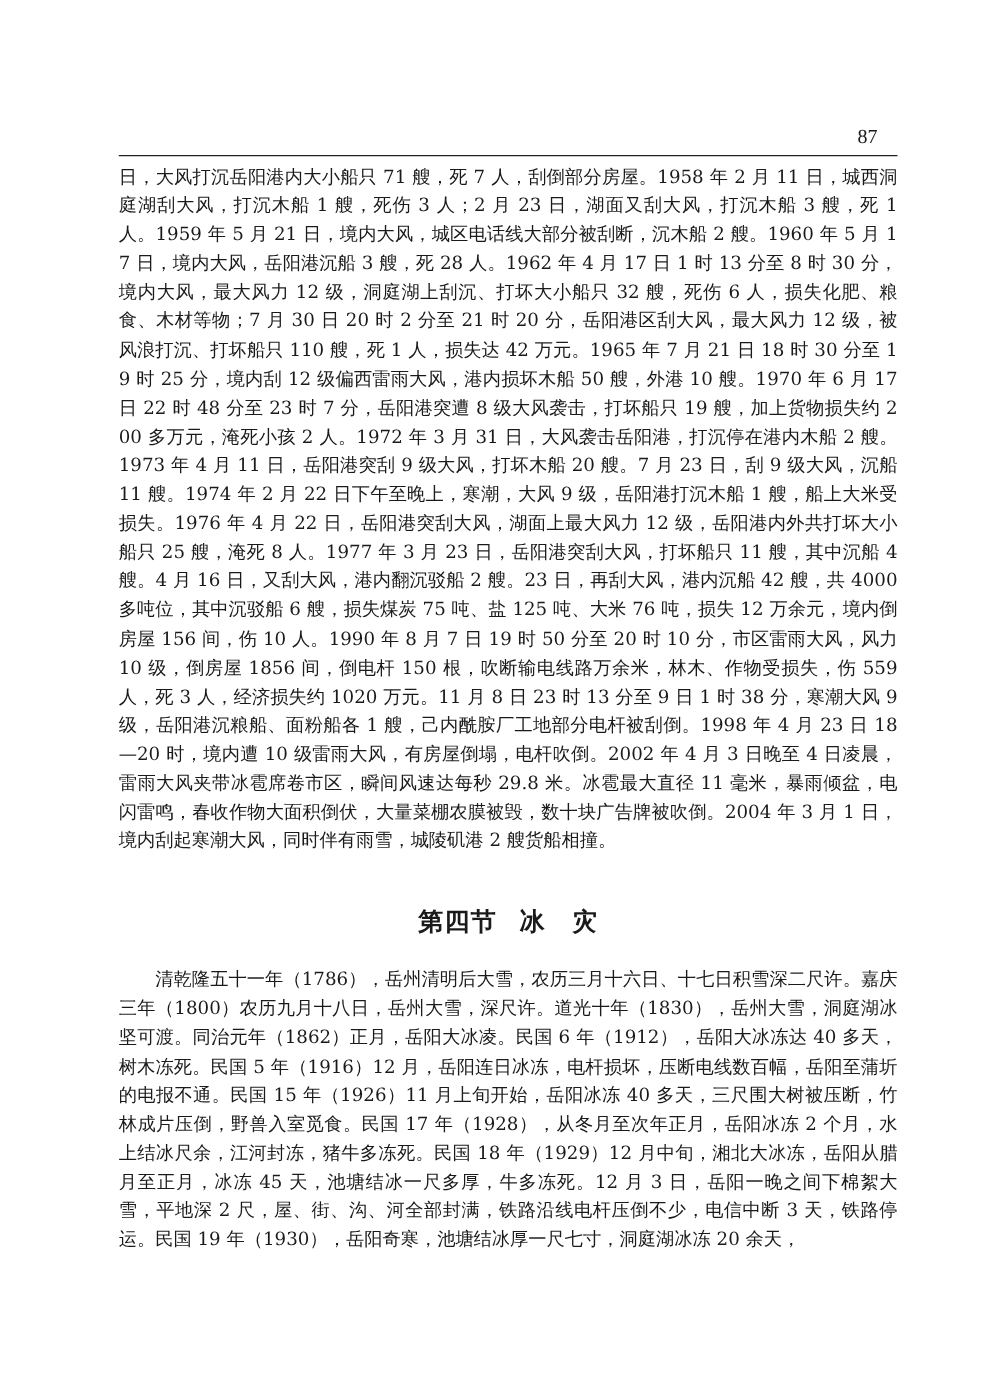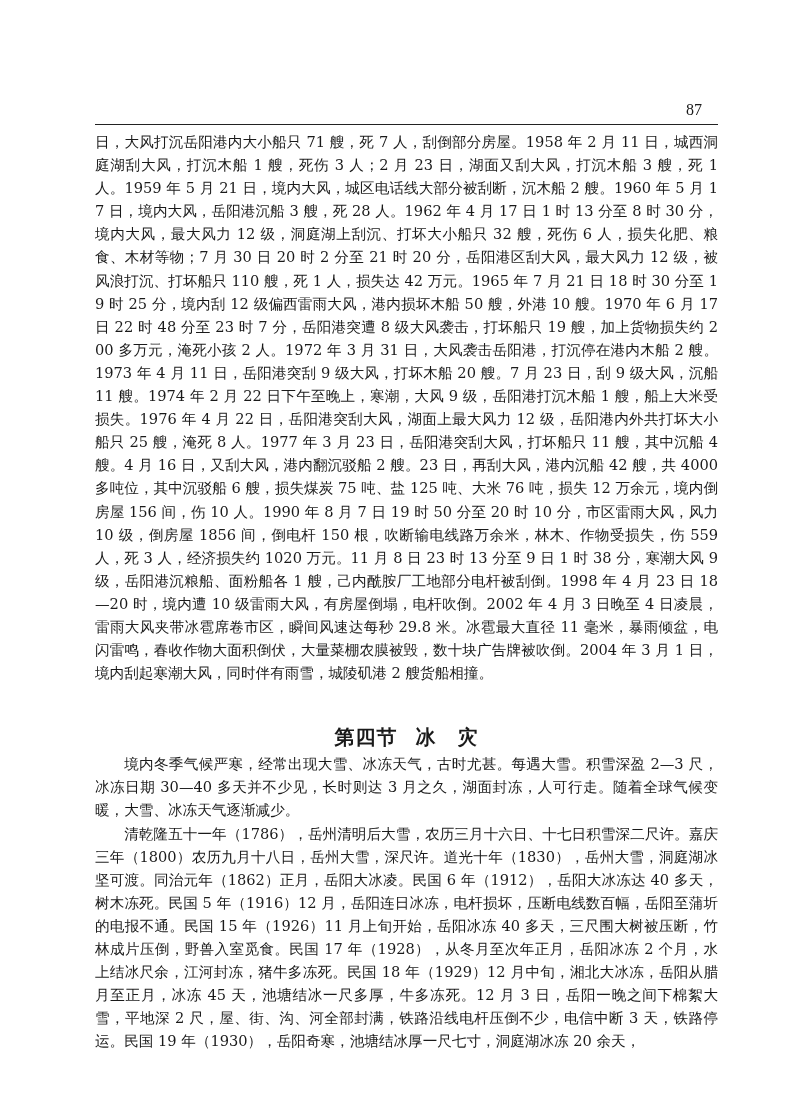--- a/index.html
+++ b/index.html
@@ -10,34 +10,33 @@
                    font-family: "DejaVu Sans", sans-serif; font-weight: bold; font-size: 14px;
                    letter-spacing: 1px; line-height: 20px; }
   .page-number { position: absolute; right: 16px; top: 0; font-family: "Liberation Serif", serif;
                  font-size: 16px; line-height: 20px; }
   .header-rule { position: absolute; left: 95px; top: 124px; width: 623px; height: 0;
                  border-top: 1.3px solid #222; }
   .body { position: absolute; left: 95px; top: 130px; width: 623px; }
   .para { margin: 0; font-size: 14.6px; line-height: 23.1px; text-align: justify;
           text-justify: inter-character; word-break: break-all; }
   .para.indent { text-indent: 2em; }
-  .section-title { margin: 38px 0 0 0; text-align: center; font-family: "DejaVu Sans", sans-serif;
+  .section-title { margin: 38px 0 20px 0; text-align: center; font-family: "DejaVu Sans", sans-serif;
                    font-weight: bold; font-size: 20px; line-height: 30px; letter-spacing: 1px; }
   .section-title .gap { display: inline-block; width: 18px; }
 </style>
 </head>
 <body>
 
 <div class="page-header">
   <div class="page-number">87</div>
 </div>
 <div class="header-rule"></div>
 
 <div class="body">
   <p class="para">日，大风打沉岳阳港内大小船只 71 艘，死 7 人，刮倒部分房屋。1958 年 2 月 11 日，城西洞庭湖刮大风，打沉木船 1 艘，死伤 3 人；2 月 23 日，湖面又刮大风，打沉木船 3 艘，死 1 人。1959 年 5 月 21 日，境内大风，城区电话线大部分被刮断，沉木船 2 艘。1960 年 5 月 17 日，境内大风，岳阳港沉船 3 艘，死 28 人。1962 年 4 月 17 日 1 时 13 分至 8 时 30 分，境内大风，最大风力 12 级，洞庭湖上刮沉、打坏大小船只 32 艘，死伤 6 人，损失化肥、粮食、木材等物；7 月 30 日 20 时 2 分至 21 时 20 分，岳阳港区刮大风，最大风力 12 级，被风浪打沉、打坏船只 110 艘，死 1 人，损失达 42 万元。1965 年 7 月 21 日 18 时 30 分至 19 时 25 分，境内刮 12 级偏西雷雨大风，港内损坏木船 50 艘，外港 10 艘。1970 年 6 月 17 日 22 时 48 分至 23 时 7 分，岳阳港突遭 8 级大风袭击，打坏船只 19 艘，加上货物损失约 200 多万元，淹死小孩 2 人。1972 年 3 月 31 日，大风袭击岳阳港，打沉停在港内木船 2 艘。1973 年 4 月 11 日，岳阳港突刮 9 级大风，打坏木船 20 艘。7 月 23 日，刮 9 级大风，沉船 11 艘。1974 年 2 月 22 日下午至晚上，寒潮，大风 9 级，岳阳港打沉木船 1 艘，船上大米受损失。1976 年 4 月 22 日，岳阳港突刮大风，湖面上最大风力 12 级，岳阳港内外共打坏大小船只 25 艘，淹死 8 人。1977 年 3 月 23 日，岳阳港突刮大风，打坏船只 11 艘，其中沉船 4 艘。4 月 16 日，又刮大风，港内翻沉驳船 2 艘。23 日，再刮大风，港内沉船 42 艘，共 4000 多吨位，其中沉驳船 6 艘，损失煤炭 75 吨、盐 125 吨、大米 76 吨，损失 12 万余元，境内倒房屋 156 间，伤 10 人。1990 年 8 月 7 日 19 时 50 分至 20 时 10 分，市区雷雨大风，风力 10 级，倒房屋 1856 间，倒电杆 150 根，吹断输电线路万余米，林木、作物受损失，伤 559 人，死 3 人，经济损失约 1020 万元。11 月 8 日 23 时 13 分至 9 日 1 时 38 分，寒潮大风 9 级，岳阳港沉粮船、面粉船各 1 艘，己内酰胺厂工地部分电杆被刮倒。1998 年 4 月 23 日 18—20 时，境内遭 10 级雷雨大风，有房屋倒塌，电杆吹倒。2002 年 4 月 3 日晚至 4 日凌晨，雷雨大风夹带冰雹席卷市区，瞬间风速达每秒 29.8 米。冰雹最大直径 11 毫米，暴雨倾盆，电闪雷鸣，春收作物大面积倒伏，大量菜棚农膜被毁，数十块广告牌被吹倒。2004 年 3 月 1 日，境内刮起寒潮大风，同时伴有雨雪，城陵矶港 2 艘货船相撞。</p>
 
   <h2 class="section-title">
     <span>第四节</span><span class="gap"></span><span>冰　灾</span>
   </h2>
 
-  <p class="para indent">境内冬季气候严寒，经常出现大雪、冰冻天气，古时尤甚。每遇大雪。积雪深盈 2—3 尺，冰冻日期 30—40 多天并不少见，长时则达 3 月之久，湖面封冻，人可行走。随着全球气候变暖，大雪、冰冻天气逐渐减少。</p>
   <p class="para indent">清乾隆五十一年（1786），岳州清明后大雪，农历三月十六日、十七日积雪深二尺许。嘉庆三年（1800）农历九月十八日，岳州大雪，深尺许。道光十年（1830），岳州大雪，洞庭湖冰坚可渡。同治元年（1862）正月，岳阳大冰凌。民国 6 年（1912），岳阳大冰冻达 40 多天，树木冻死。民国 5 年（1916）12 月，岳阳连日冰冻，电杆损坏，压断电线数百幅，岳阳至蒲圻的电报不通。民国 15 年（1926）11 月上旬开始，岳阳冰冻 40 多天，三尺围大树被压断，竹林成片压倒，野兽入室觅食。民国 17 年（1928），从冬月至次年正月，岳阳冰冻 2 个月，水上结冰尺余，江河封冻，猪牛多冻死。民国 18 年（1929）12 月中旬，湘北大冰冻，岳阳从腊月至正月，冰冻 45 天，池塘结冰一尺多厚，牛多冻死。12 月 3 日，岳阳一晚之间下棉絮大雪，平地深 2 尺，屋、街、沟、河全部封满，铁路沿线电杆压倒不少，电信中断 3 天，铁路停运。民国 19 年（1930），岳阳奇寒，池塘结冰厚一尺七寸，洞庭湖冰冻 20 余天，</p>
 </div>
 
 </body></html>

